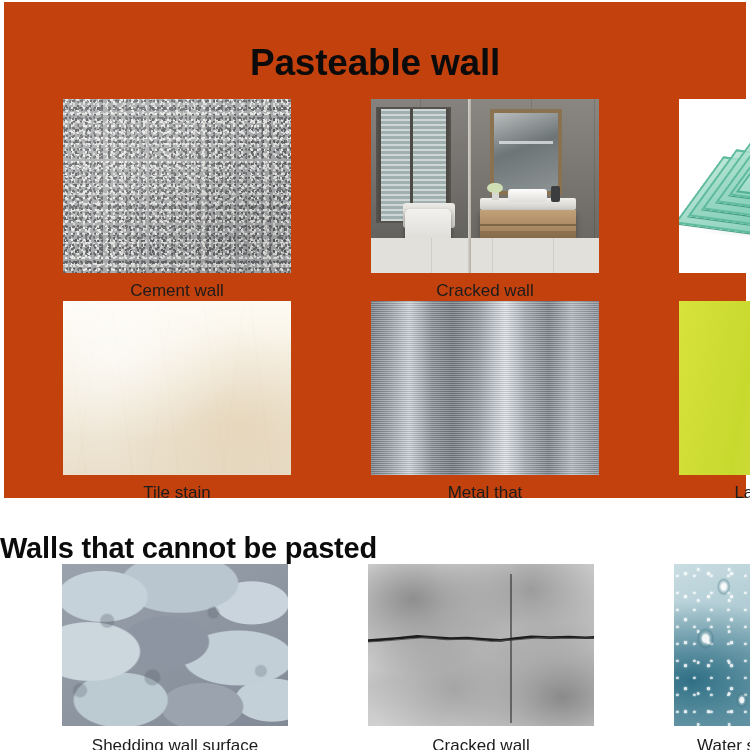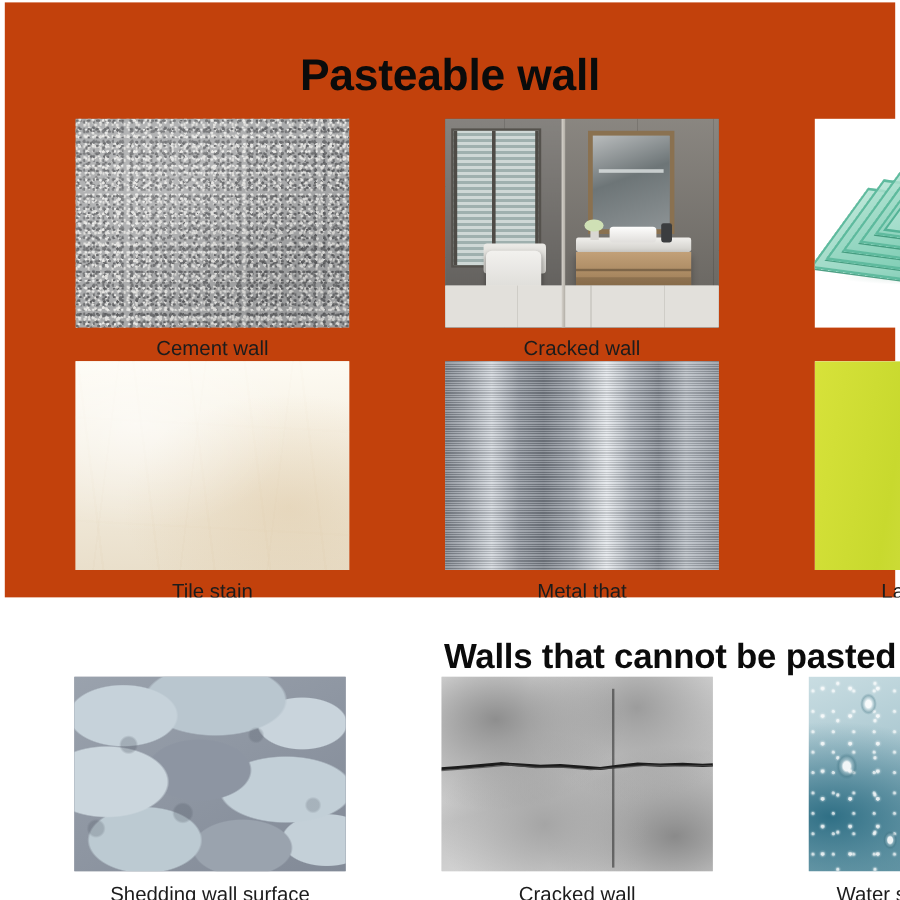--- a/index.html
+++ b/index.html
@@ -76,27 +76,26 @@
     top: 498px;
     width: 750px;
     height: 252px;
     background: #ffffff;
   }
   #cannot-title {
     position: absolute;
     left: 0;
     top: 8px;
     width: 703px;
-    text-align: right;
+    text-align: left;
     font-size: 29px;
     font-weight: bold;
     color: #0b0b0b;
     letter-spacing: -0.2px;
     line-height: 36px;
-    margin-left: 44px;
   }
   #row-3 {
     position: absolute;
     left: 0;
     top: 50px;
     width: 750px;
     display: flex;
     justify-content: space-between;
     padding: 0 22px;
     box-sizing: border-box;

